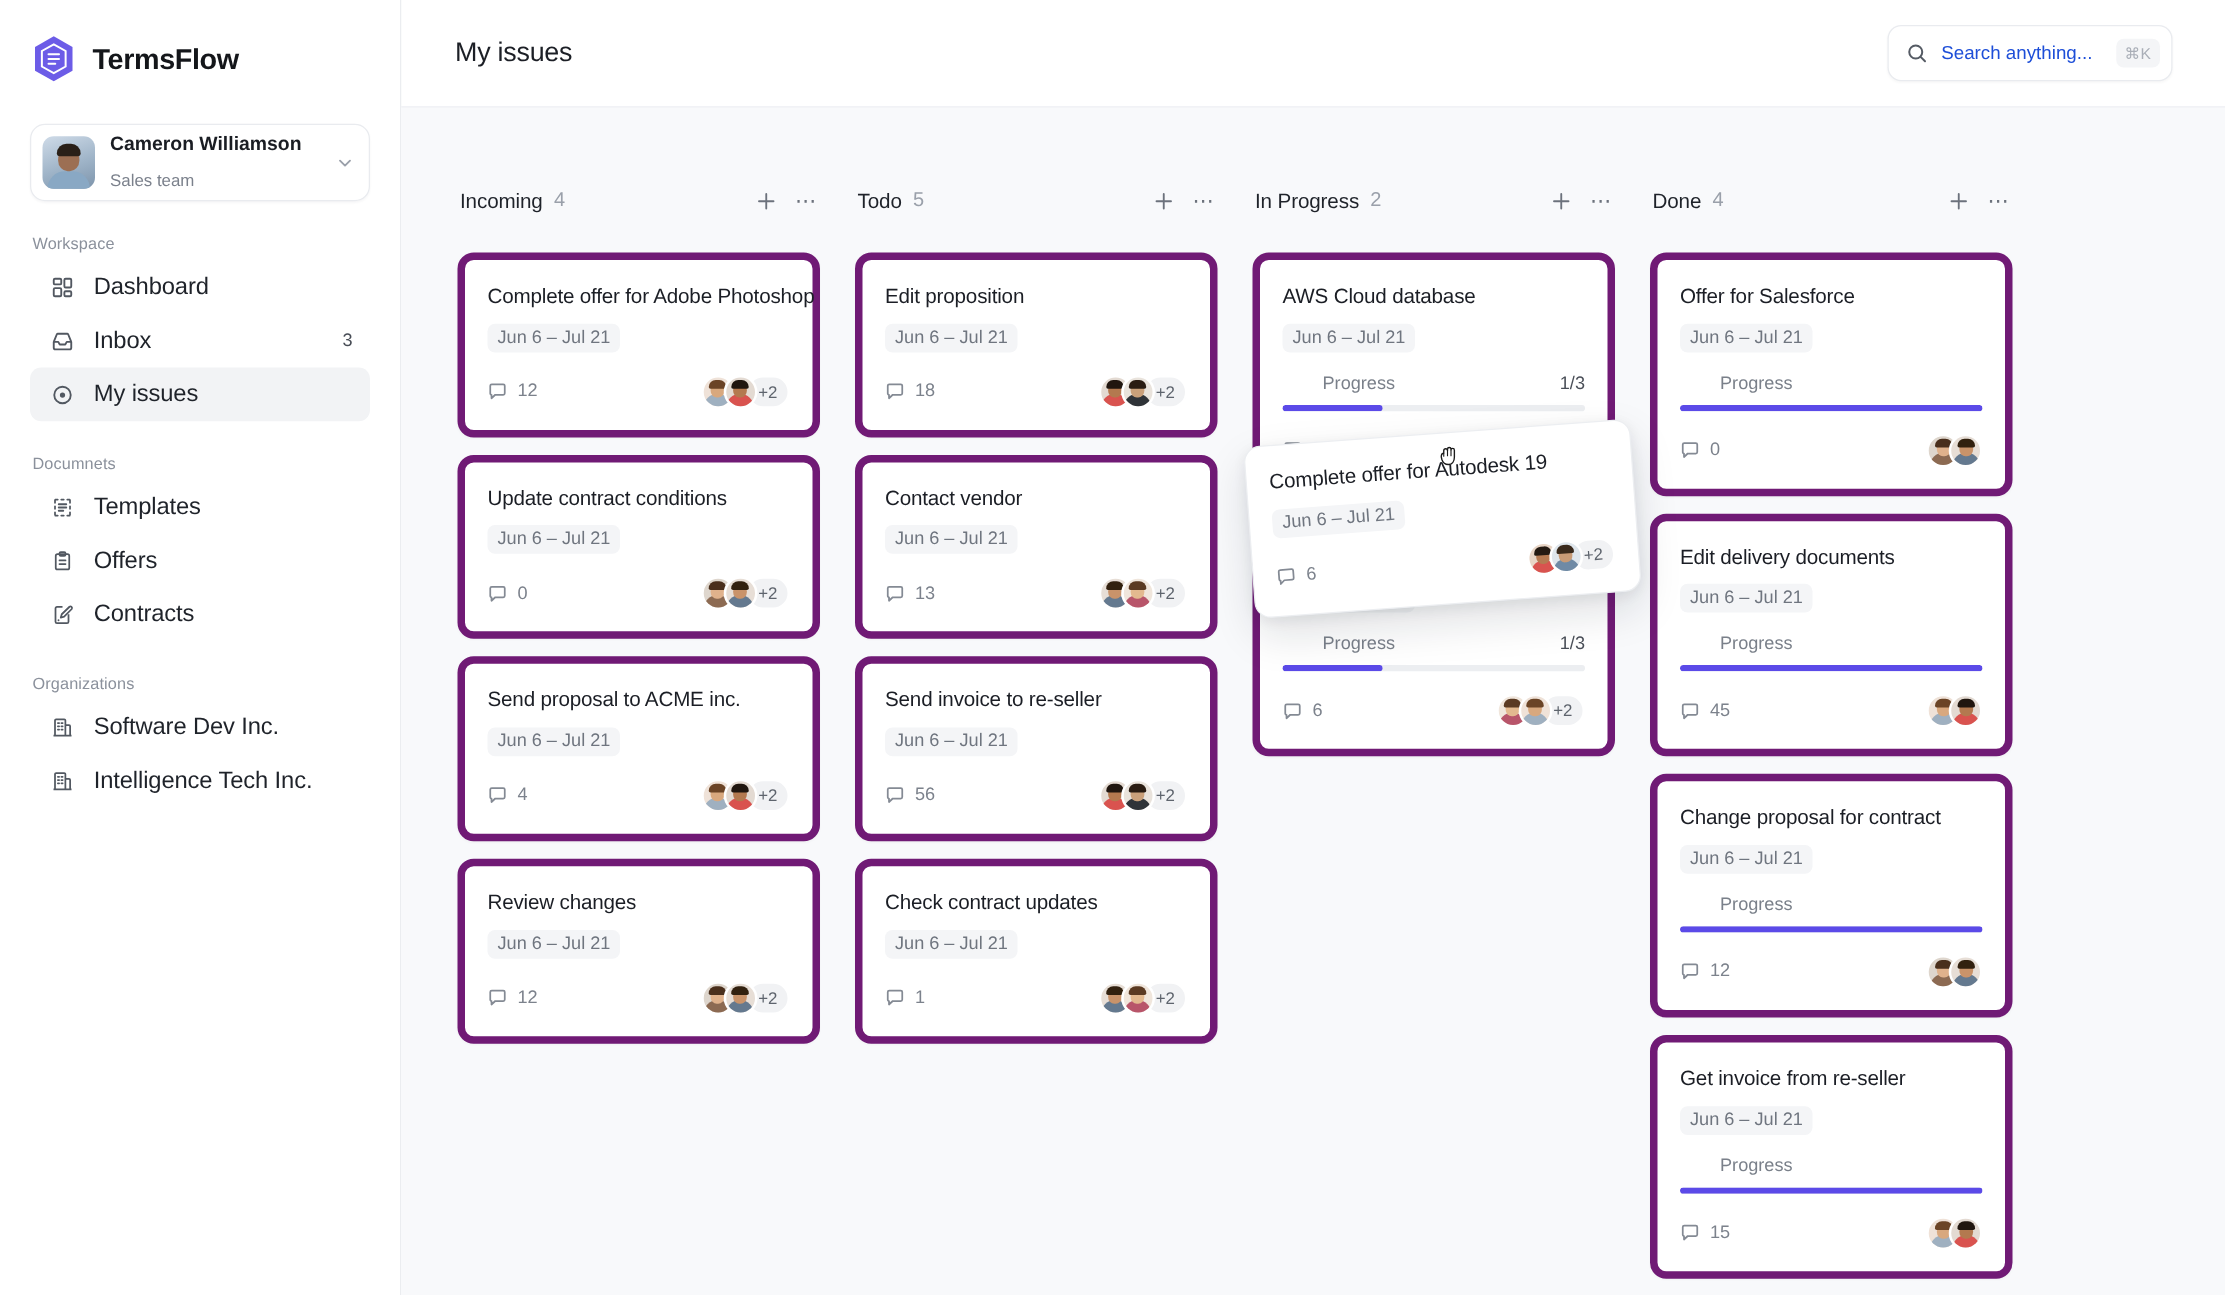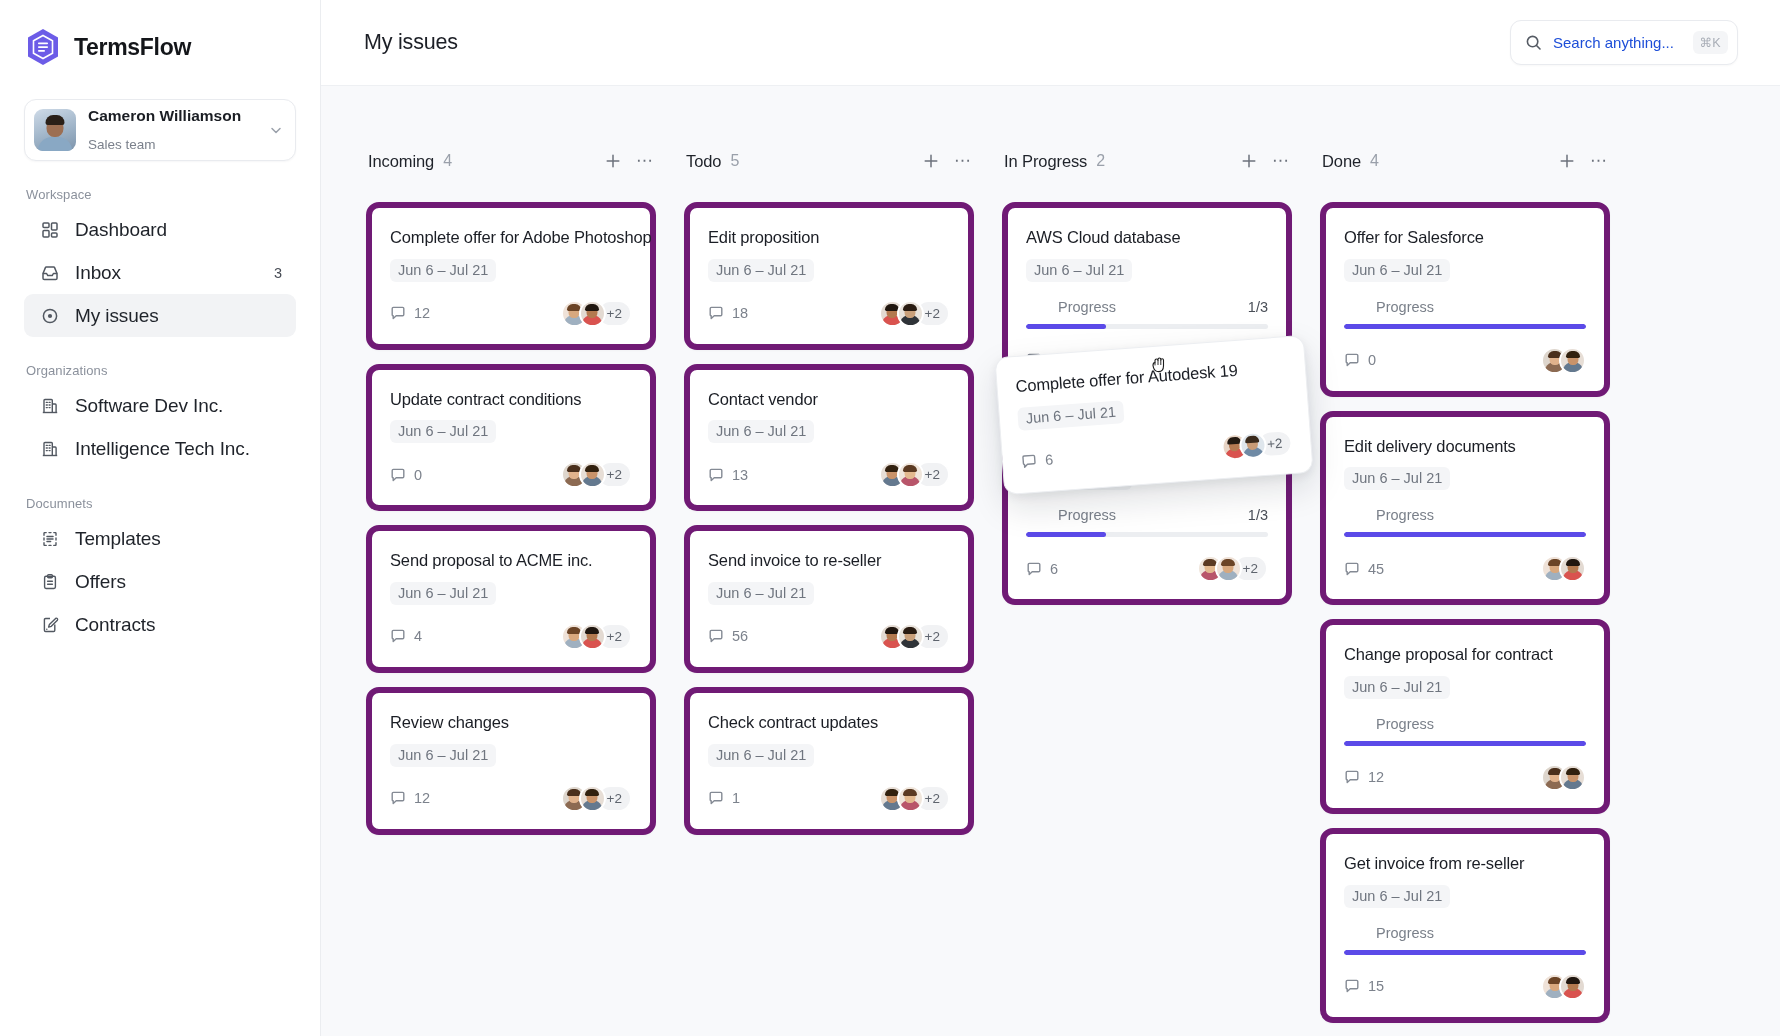--- a/index.html
+++ b/index.html
@@ -269,20 +269,56 @@
           <svg width="18" height="18" viewBox="0 0 18 18" fill="none" stroke="currentColor" stroke-width="1.5">
             <circle cx="9" cy="9" r="6.6"></circle>
               <circle cx="9" cy="9" r="2.1" fill="currentColor" stroke="none"></circle>
           </svg>
         </span>
         <span class="txt">My issues</span>
       </div>
     </div>
 
     <div class="nav-group">
+      <div class="nav-label">Documnets</div>
+
+      <div class="nav-item">
+        <span class="ico">
+          <svg width="18" height="18" viewBox="0 0 18 18" fill="none" stroke="currentColor" stroke-width="1.4" stroke-linecap="round">
+            <path d="M3 3.2 L3 5.2 M3 8 L3 10 M3 12.8 L3 14.8 M15 3.2 L15 5.2 M15 8 L15 10 M15 12.8 L15 14.8 M3.2 2.6 L5.2 2.6 M8 2.6 L10 2.6 M12.8 2.6 L14.8 2.6 M3.2 15.4 L5.2 15.4 M8 15.4 L10 15.4 M12.8 15.4 L14.8 15.4" stroke-dasharray="0"></path>
+            <path d="M6 6.4 L12 6.4 M6 9 L12 9 M6 11.6 L9.6 11.6" stroke-width="1.5"></path>
+          </svg>
+        </span>
+        <span class="txt">Templates</span>
+      </div>
+
+      <div class="nav-item">
+        <span class="ico">
+          <svg width="18" height="18" viewBox="0 0 18 18" fill="none" stroke="currentColor" stroke-width="1.4" stroke-linejoin="round">
+            <rect x="3.6" y="3.3" width="10.8" height="12.2" rx="1.4"></rect>
+            <rect x="6.6" y="1.6" width="4.8" height="3.1" rx="1"></rect>
+            <path d="M6.6 8.3 L11.4 8.3 M6.6 11.2 L11.4 11.2" stroke-linecap="round"></path>
+          </svg>
+        </span>
+        <span class="txt">Offers</span>
+      </div>
+
+      <div class="nav-item">
+        <span class="ico">
+          <svg width="18" height="18" viewBox="0 0 18 18" fill="none" stroke="currentColor" stroke-width="1.4" stroke-linejoin="round">
+            <path d="M13.8 8.4 L13.8 14.3 A1.2 1.2 0 0 1 12.6 15.5 L4.6 15.5 A1.2 1.2 0 0 1 3.4 14.3 L3.4 3.7 A1.2 1.2 0 0 1 4.6 2.5 L9 2.5"></path>
+            <path d="M14.6 2.4 A1.3 1.3 0 0 1 16.4 4.2 L10.3 10.3 L7.6 11.1 L8.4 8.4 Z"></path>
+            <circle cx="5.8" cy="13.2" r="0.75" fill="currentColor" stroke="none"></circle>
+          </svg>
+        </span>
+        <span class="txt">Contracts</span>
+      </div>
+    </div>
+
+    <div class="nav-group">
       <div class="nav-label">Organizations</div>
 
       <div class="nav-item">
         <span class="ico">
           <svg width="18" height="18" viewBox="0 0 18 18" fill="none" stroke="currentColor" stroke-width="1.4" stroke-linejoin="round">
             <path d="M3 15.5 L3 3.4 A0.9 0.9 0 0 1 3.9 2.5 L10.4 2.5 A0.9 0.9 0 0 1 11.3 3.4 L11.3 15.5"></path>
             <path d="M11.3 7 L14.2 7 A0.9 0.9 0 0 1 15.1 7.9 L15.1 15.5"></path>
             <path d="M1.8 15.5 L16.2 15.5"></path>
             <path d="M5.3 5.4 L6.3 5.4 M8.1 5.4 L9.1 5.4 M5.3 8 L6.3 8 M8.1 8 L9.1 8 M5.3 10.6 L6.3 10.6 M8.1 10.6 L9.1 10.6" stroke-linecap="round"></path>
           </svg>
@@ -293,56 +329,20 @@
       <div class="nav-item">
         <span class="ico">
           <svg width="18" height="18" viewBox="0 0 18 18" fill="none" stroke="currentColor" stroke-width="1.4" stroke-linejoin="round">
             <path d="M3 15.5 L3 3.4 A0.9 0.9 0 0 1 3.9 2.5 L10.4 2.5 A0.9 0.9 0 0 1 11.3 3.4 L11.3 15.5"></path>
             <path d="M11.3 7 L14.2 7 A0.9 0.9 0 0 1 15.1 7.9 L15.1 15.5"></path>
             <path d="M1.8 15.5 L16.2 15.5"></path>
             <path d="M5.3 5.4 L6.3 5.4 M8.1 5.4 L9.1 5.4 M5.3 8 L6.3 8 M8.1 8 L9.1 8 M5.3 10.6 L6.3 10.6 M8.1 10.6 L9.1 10.6" stroke-linecap="round"></path>
           </svg>
         </span>
         <span class="txt">Intelligence Tech Inc.</span>
-      </div>
-    </div>
-
-    <div class="nav-group">
-      <div class="nav-label">Documnets</div>
-
-      <div class="nav-item">
-        <span class="ico">
-          <svg width="18" height="18" viewBox="0 0 18 18" fill="none" stroke="currentColor" stroke-width="1.4" stroke-linecap="round">
-            <path d="M3 3.2 L3 5.2 M3 8 L3 10 M3 12.8 L3 14.8 M15 3.2 L15 5.2 M15 8 L15 10 M15 12.8 L15 14.8 M3.2 2.6 L5.2 2.6 M8 2.6 L10 2.6 M12.8 2.6 L14.8 2.6 M3.2 15.4 L5.2 15.4 M8 15.4 L10 15.4 M12.8 15.4 L14.8 15.4" stroke-dasharray="0"></path>
-            <path d="M6 6.4 L12 6.4 M6 9 L12 9 M6 11.6 L9.6 11.6" stroke-width="1.5"></path>
-          </svg>
-        </span>
-        <span class="txt">Templates</span>
-      </div>
-
-      <div class="nav-item">
-        <span class="ico">
-          <svg width="18" height="18" viewBox="0 0 18 18" fill="none" stroke="currentColor" stroke-width="1.4" stroke-linejoin="round">
-            <rect x="3.6" y="3.3" width="10.8" height="12.2" rx="1.4"></rect>
-            <rect x="6.6" y="1.6" width="4.8" height="3.1" rx="1"></rect>
-            <path d="M6.6 8.3 L11.4 8.3 M6.6 11.2 L11.4 11.2" stroke-linecap="round"></path>
-          </svg>
-        </span>
-        <span class="txt">Offers</span>
-      </div>
-
-      <div class="nav-item">
-        <span class="ico">
-          <svg width="18" height="18" viewBox="0 0 18 18" fill="none" stroke="currentColor" stroke-width="1.4" stroke-linejoin="round">
-            <path d="M13.8 8.4 L13.8 14.3 A1.2 1.2 0 0 1 12.6 15.5 L4.6 15.5 A1.2 1.2 0 0 1 3.4 14.3 L3.4 3.7 A1.2 1.2 0 0 1 4.6 2.5 L9 2.5"></path>
-            <path d="M14.6 2.4 A1.3 1.3 0 0 1 16.4 4.2 L10.3 10.3 L7.6 11.1 L8.4 8.4 Z"></path>
-            <circle cx="5.8" cy="13.2" r="0.75" fill="currentColor" stroke="none"></circle>
-          </svg>
-        </span>
-        <span class="txt">Contracts</span>
       </div>
     </div>
   </aside>
 
   <main class="main">
 
     <div class="topbar">
       <div class="page-title">My issues</div>
       <div class="search-box">
         <span class="sico">

